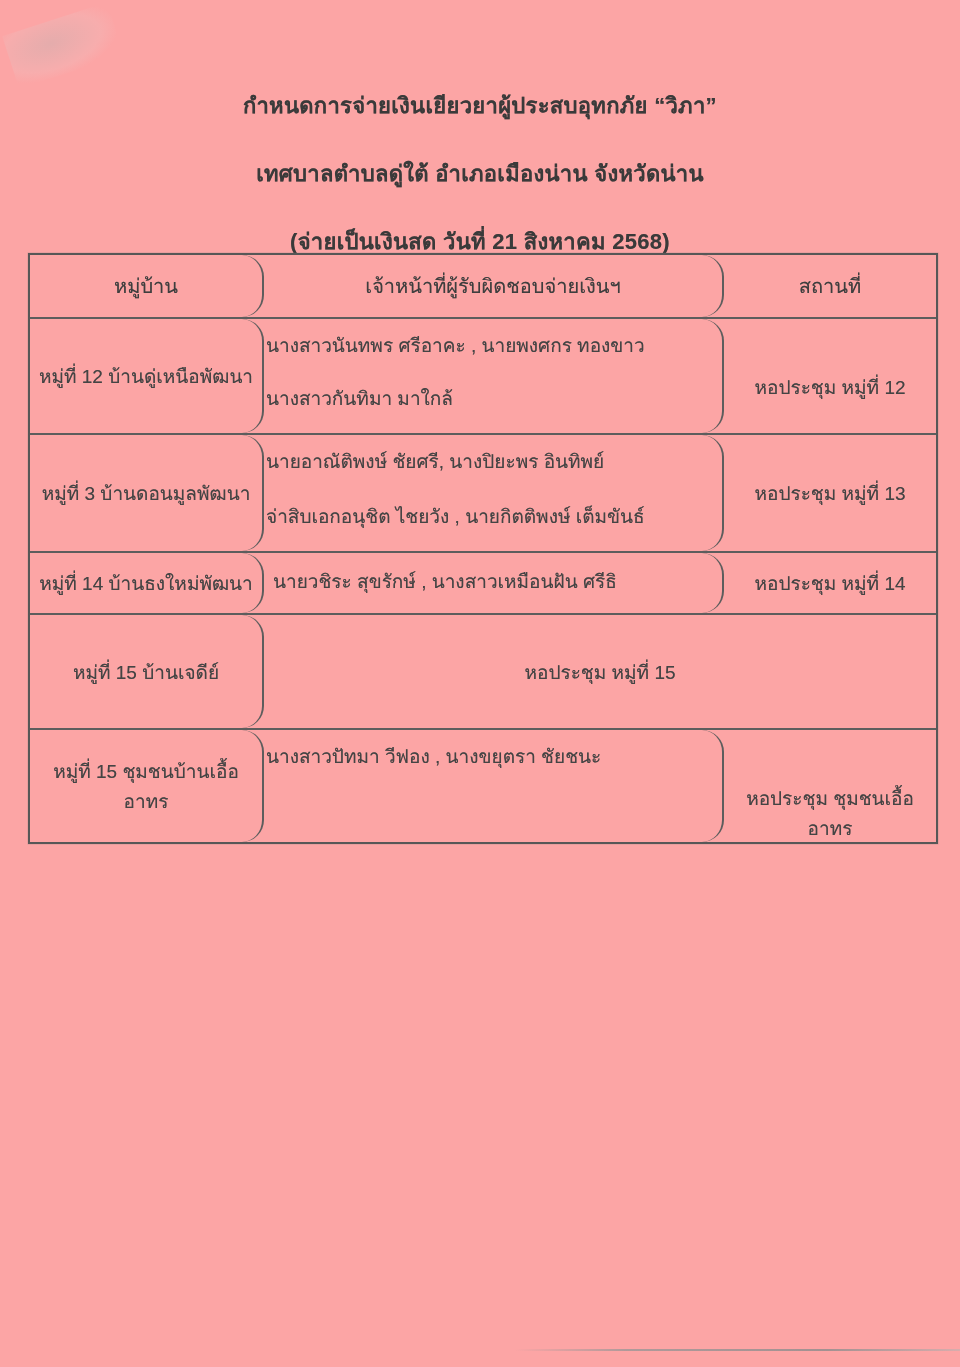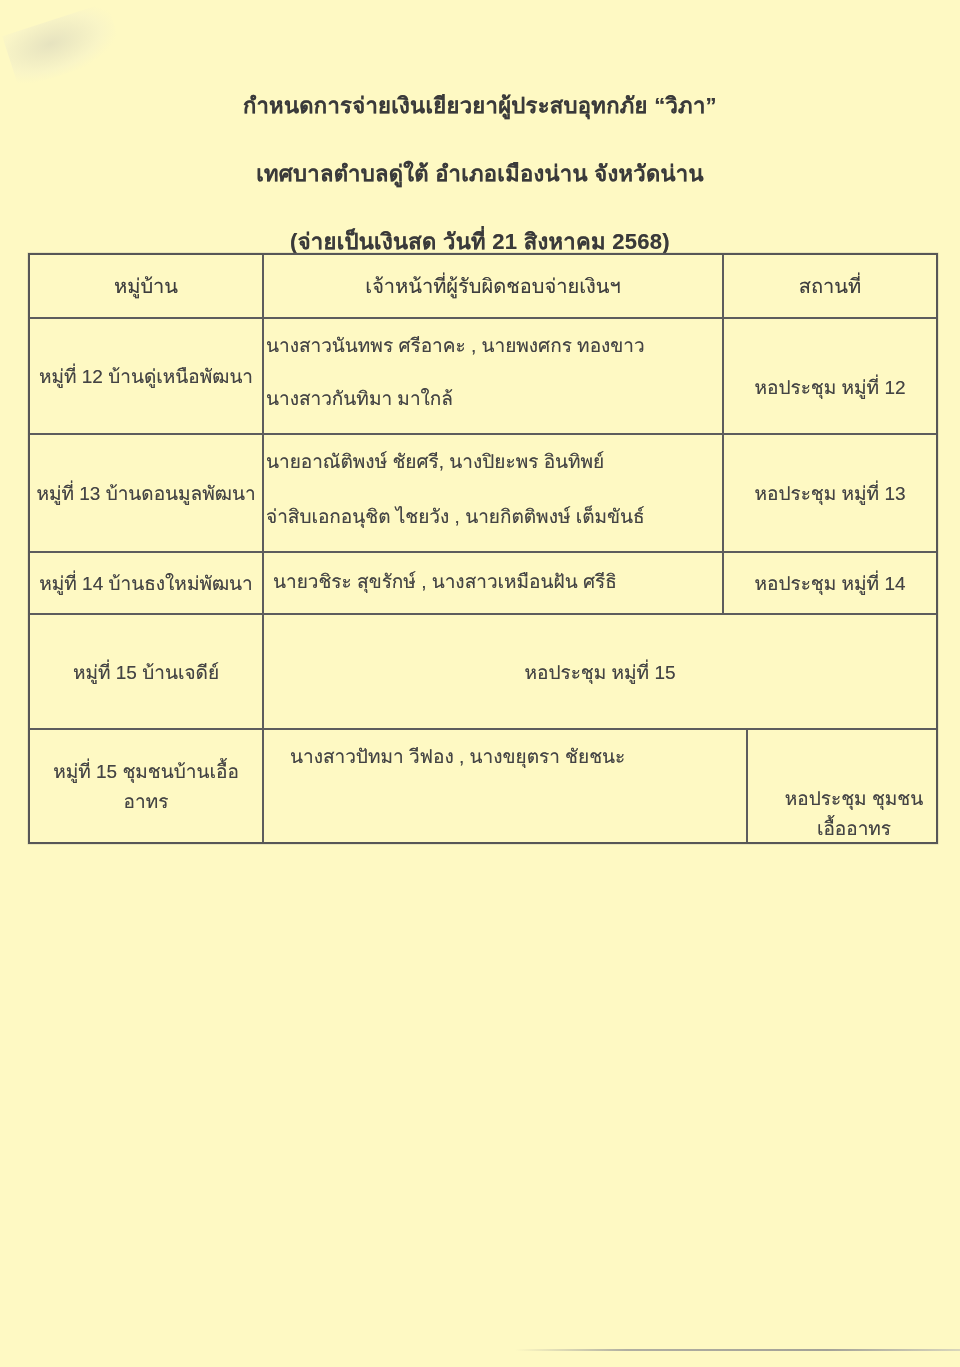--- a/index.html
+++ b/index.html
@@ -5,21 +5,21 @@
   html, body {
     margin: 0;
     padding: 0;
     background: #e9e9e9;
   }
   .page {
     position: relative;
     width: 960px;
     height: 1367px;
     margin: 0 auto;
-    background: #fef9c3;
+    background: #fca5a5;
     overflow: hidden;
     font-family: "Liberation Sans", "DejaVu Sans", sans-serif;
     color: #3d3d3d;
   }
   
   .smudge {
     position: absolute;
     left: 8px;
     top: 18px;
     width: 110px;
@@ -60,28 +60,28 @@
     width: 906px;
     border: 2px solid #575757;
     box-shadow: 0 0 0 0.5px rgba(120,120,120,0.3);
   }
   .t-row {
     display: flex;
     border-bottom: 2px solid #5d5d5d;
   }
   .t-row:last-child {
     border-bottom: none;
-    gap: 24px;
   }
   .cell {
     box-sizing: border-box;
     border-right: 2px solid #5d5d5d;
     font-size: 19px;
     color: #444444;
     text-shadow: 0 0 0.4px rgba(70,70,70,0.5);
+    border-radius: 22px;
   }
   .c1 { width: 234px; }
   .c2 { width: 460px; }
   .c3 { flex: 1; border-right: none; }
 
   
   .row-header { height: 62px; }
   .row-header .cell {
     display: flex;
     align-items: center;
@@ -151,21 +151,21 @@
     <div class="t-row row-1">
       <div class="cell c1 v-center">หมู่ที่ 12 บ้านดู่เหนือพัฒนา</div>
       <div class="cell c2 staff-2line">
         <span>นางสาวนันทพร ศรีอาคะ , นายพงศกร ทองขาว</span>
         <span>นางสาวกันทิมา มาใกล้</span>
       </div>
       <div class="cell c3 v-top">หอประชุม หมู่ที่ 12</div>
     </div>
 
     <div class="t-row row-2">
-      <div class="cell c1 v-center">หมู่ที่ 13 บ้านดอนมูลพัฒนา</div>
+      <div class="cell c1 v-center">หมู่ที่ 3 บ้านดอนมูลพัฒนา</div>
       <div class="cell c2 staff-2line">
         <span>นายอาณัติพงษ์ ชัยศรี, นางปิยะพร อินทิพย์</span>
         <span>จ่าสิบเอกอนุชิต ไชยวัง , นายกิตติพงษ์ เต็มขันธ์</span>
       </div>
       <div class="cell c3 v-center">หอประชุม หมู่ที่ 13</div>
     </div>
 
     <div class="t-row row-3">
       <div class="cell c1 v-center">หมู่ที่ 14 บ้านธงใหม่พัฒนา</div>
       <div class="cell c2 staff-1line">

